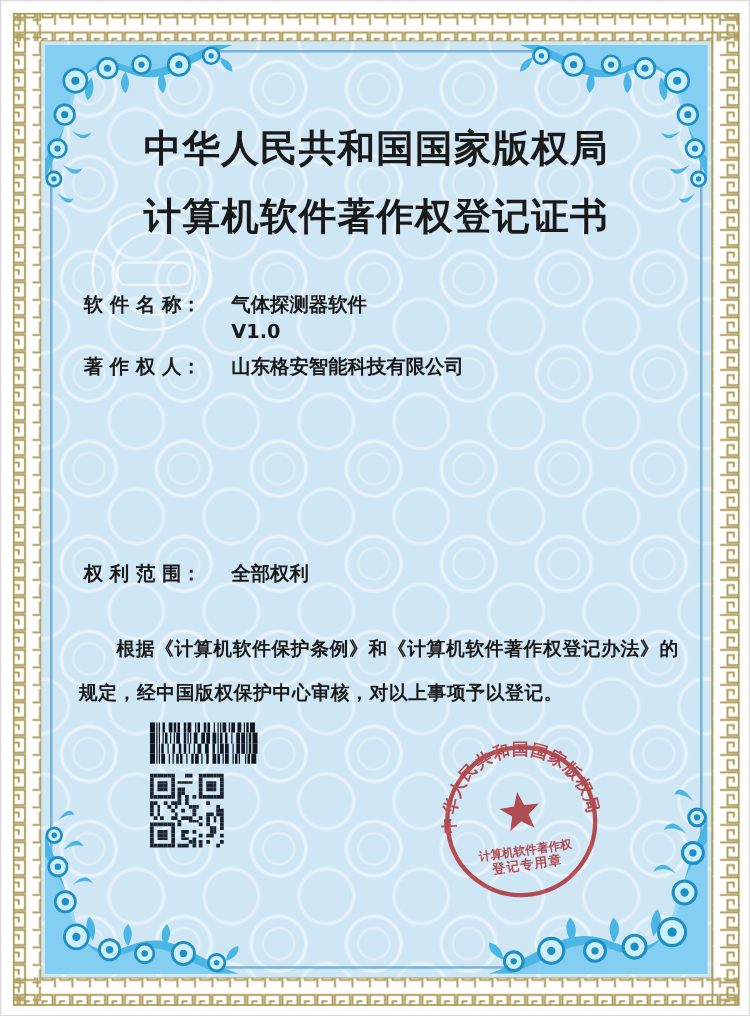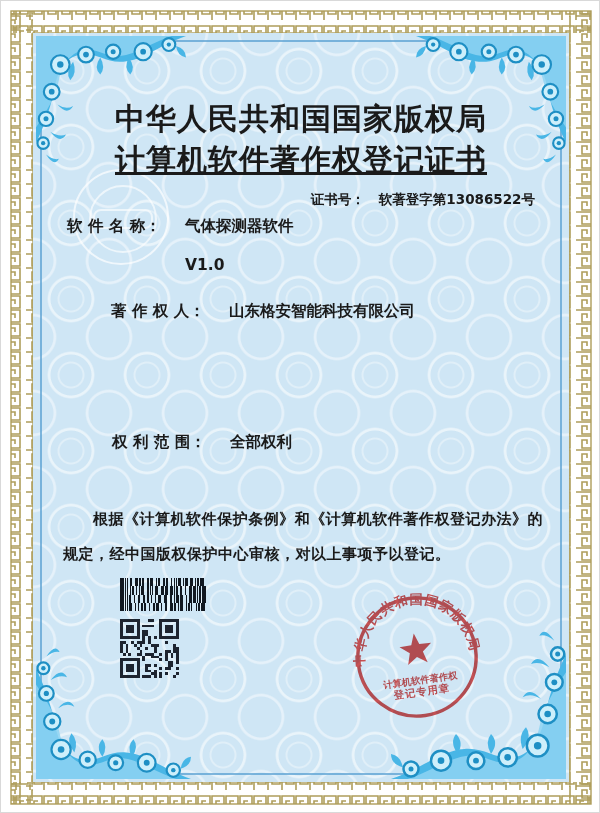--- a/index.html
+++ b/index.html
@@ -36,31 +36,31 @@
     border-radius:8px; border:2px solid rgba(255,255,255,0.8);
   }
 
   svg.frame, svg.ornaments { position:absolute; left:0; top:0; width:600px; height:813px; }
   svg.ornaments { pointer-events:none; }
 
   .txt { position:absolute; color:#1a1a1a; white-space:nowrap; }
   .title { width:600px; text-align:center; font-family:"Liberation Serif","DejaVu Serif",serif;
            font-weight:700; font-size:30px; letter-spacing:1px; }
   .title-1 { top:98px; }
-  .title-2 { top:139px;text-decoration:underline; }
+  .title-2 { top:152px; }
   .certno { top:190px; right:64px; font-size:13.5px; font-weight:700; }
   .certno .lbl { margin-right:14px; }
 
   .row { left:66px; font-size:15.5px; font-weight:700; }
   .row .lbl { display:inline-block; width:118px; }
-  .r-name    { top:215px; }
+  .r-name    { top:233px; }
   .r-version { top:255px; left:184px; font-size:15.5px; font-weight:700; }
-  .r-owner   { top:300px;margin-left:44px; }
+  .r-owner   { top:282px; }
   .r-acq     { top:394px; }
-  .r-scope   { top:431px;margin-left:45px; }
+  .r-scope   { top:448px; }
   .r-reg     { top:468px; }
 
   .body-par {
     position:absolute; left:62px; top:501px; width:480px;
     font-size:15px; font-weight:700; color:#1a1a1a; letter-spacing:0.5px;
     line-height:35px; text-indent:2em; text-align:justify; white-space:normal;
   }
 
   .barcode { position:absolute; left:119px; top:577px; width:92px; height:33px;
              display:flex; flex-direction:column; background:#fff0; }
@@ -147,23 +147,20 @@
     <g transform="translate(35,778) scale(1,-1)">
         <use href="#corner-orn" width="155" height="155"></use>
       </g>
     <g transform="translate(565,778) scale(-1,-1)">
         <use href="#corner-orn" width="175" height="175"></use>
       </g>
   </svg>
 
   <div class="txt title title-1">中华人民共和国国家版权局</div>
   <div class="txt title title-2">计算机软件著作权登记证书</div>
-  <div class="txt certno">
-    <span class="lbl">证书号：</span><span>软著登字第13086522号</span>
-  </div>
 
   <div class="txt row r-name">
     <span class="lbl">软 件 名 称：</span><span>气体探测器软件</span>
   </div>
   <div class="txt r-version">V1.0</div>
   <div class="txt row r-owner">
     <span class="lbl">著 作 权 人：</span><span>山东格安智能科技有限公司</span>
   </div>
   <div class="txt row r-scope">
     <span class="lbl">权 利 范 围：</span><span>全部权利</span>

